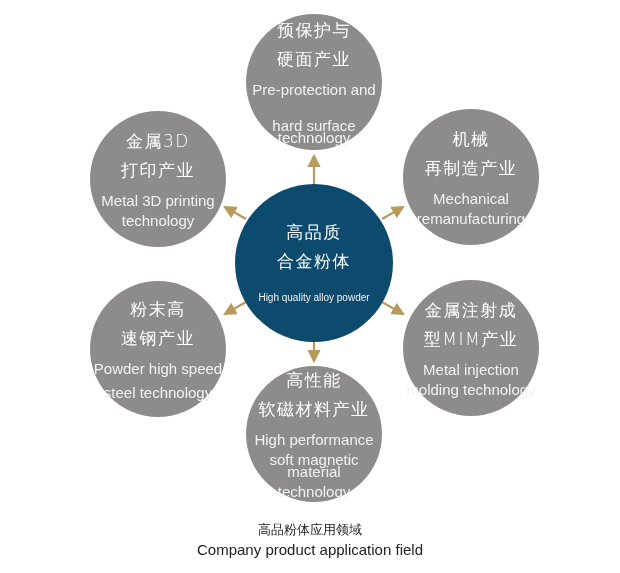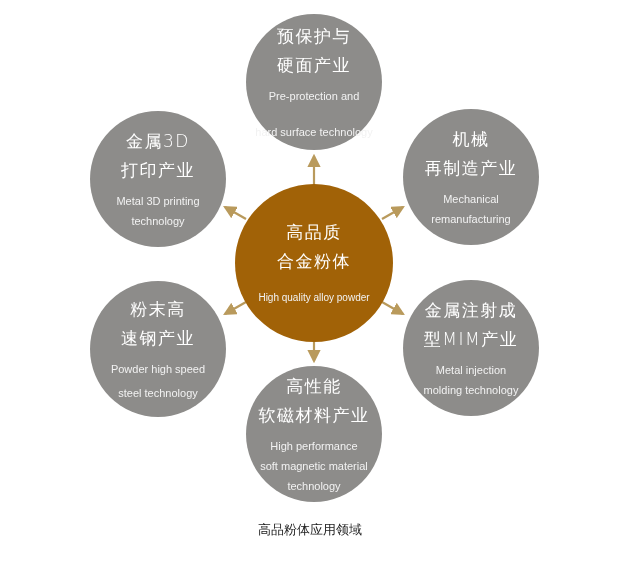--- a/index.html
+++ b/index.html
@@ -6,24 +6,24 @@
     body { width: 620px; height: 573px; position: relative; overflow: hidden;
            font-family: "Liberation Sans", "DejaVu Sans", sans-serif; }
     .diagram { position: absolute; left: 0; top: 0; width: 620px; height: 573px; }
     svg.arrows { position: absolute; left: 0; top: 0; width: 620px; height: 573px; }
     .circle {
       position: absolute; border-radius: 50%;
       display: flex; flex-direction: column; align-items: center; justify-content: center;
       text-align: center; color: #ffffff; box-sizing: border-box; gap: 8px;
     }
     .circle.node { background: #8d8c8a; width: 136px; height: 136px; }
-    .circle.center { background: #a16207; width: 158px; height: 158px; }
+    .circle.center { background: #0c4a6e; width: 158px; height: 158px; }
     .zh { font-size: 17px; line-height: 21px; letter-spacing: 1.5px; font-family: "DejaVu Sans", sans-serif; font-weight: 300; }
     .center .zh { font-size: 17px; line-height: 21px; }
-    .en { font-size: 11px; line-height: 12px; margin-top: 6px; color: #f2f2f2; }
+    .en { font-size: 15px; line-height: 12px; margin-top: 6px; color: #f2f2f2; }
     .center .en { font-size: 10px; margin-top: 12px; }
     .caption { position: absolute; left: 0; width: 620px; text-align: center; color: #222; }
     .caption.zh-cap { top: 521px; font-size: 13px; font-family: "DejaVu Sans", sans-serif; }
     .caption.en-cap { top: 541px; font-size: 15px; }
   </style>
 </head>
 <body>
 
 <div class="diagram">
 
@@ -86,13 +86,14 @@
   </div>
 
   <div class="circle node" style="left:90px; top:111px;">
     <div class="zh">金属3D</div>
     <div class="zh">打印产业</div>
     <div class="en">Metal 3D printing</div>
     <div class="en" style="margin-top:0">technology</div>
   </div>
 
   <div class="caption zh-cap">高品粉体应用领域</div>
+  <div class="caption en-cap">Company product application field</div>
 </div>
 
 </body></html>

